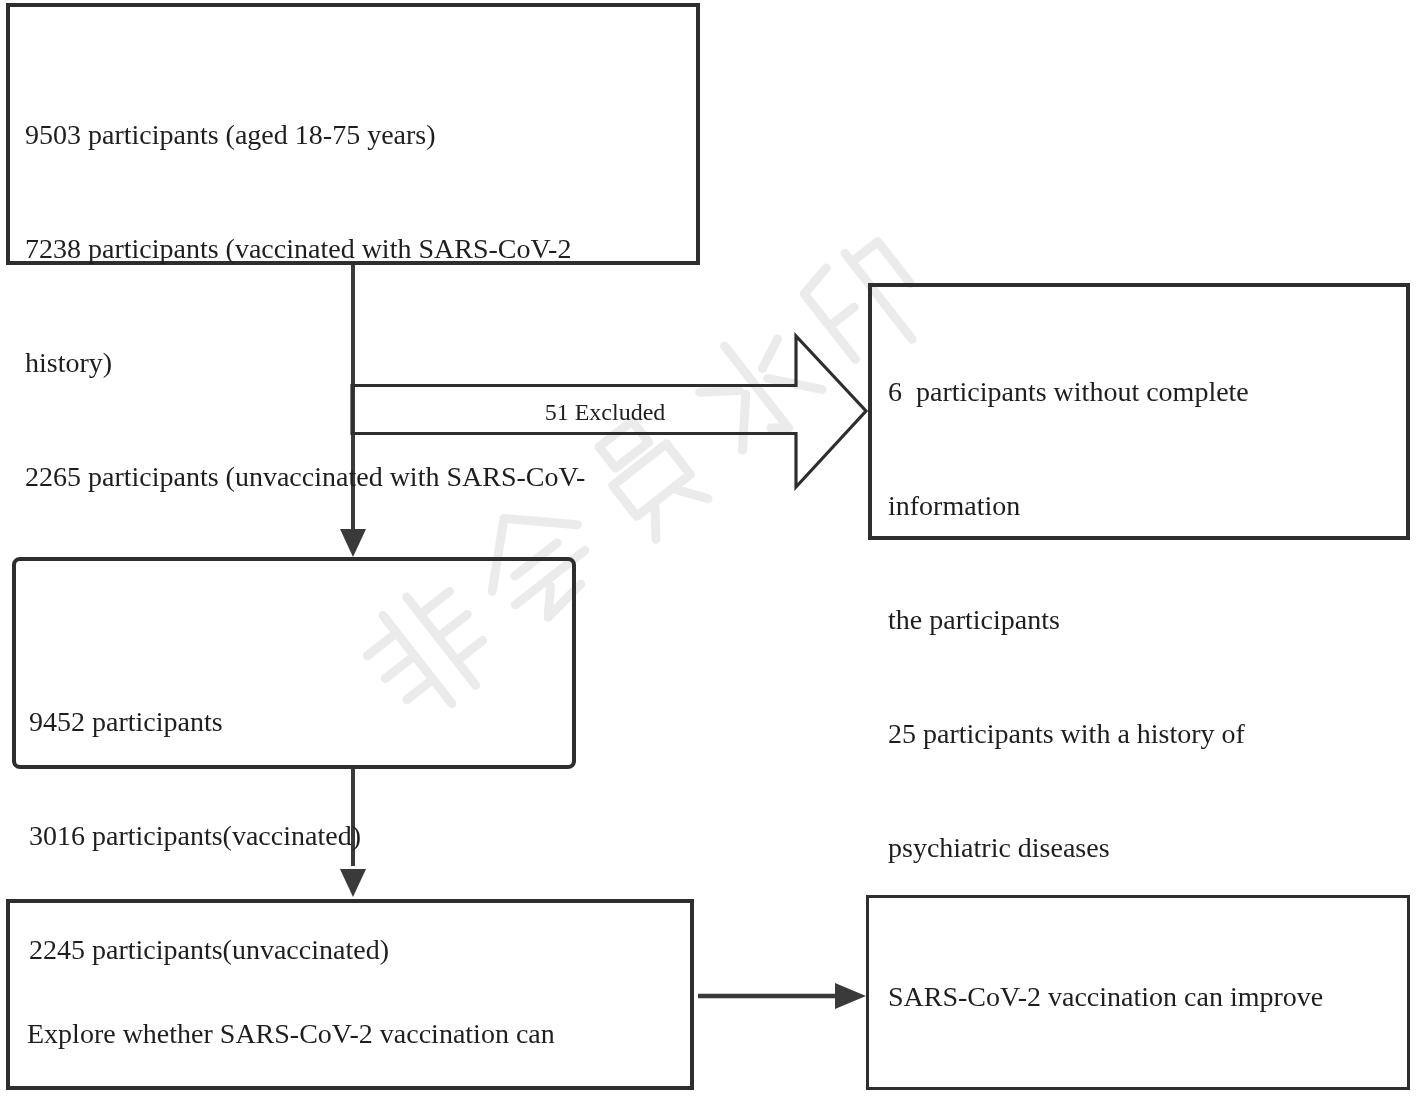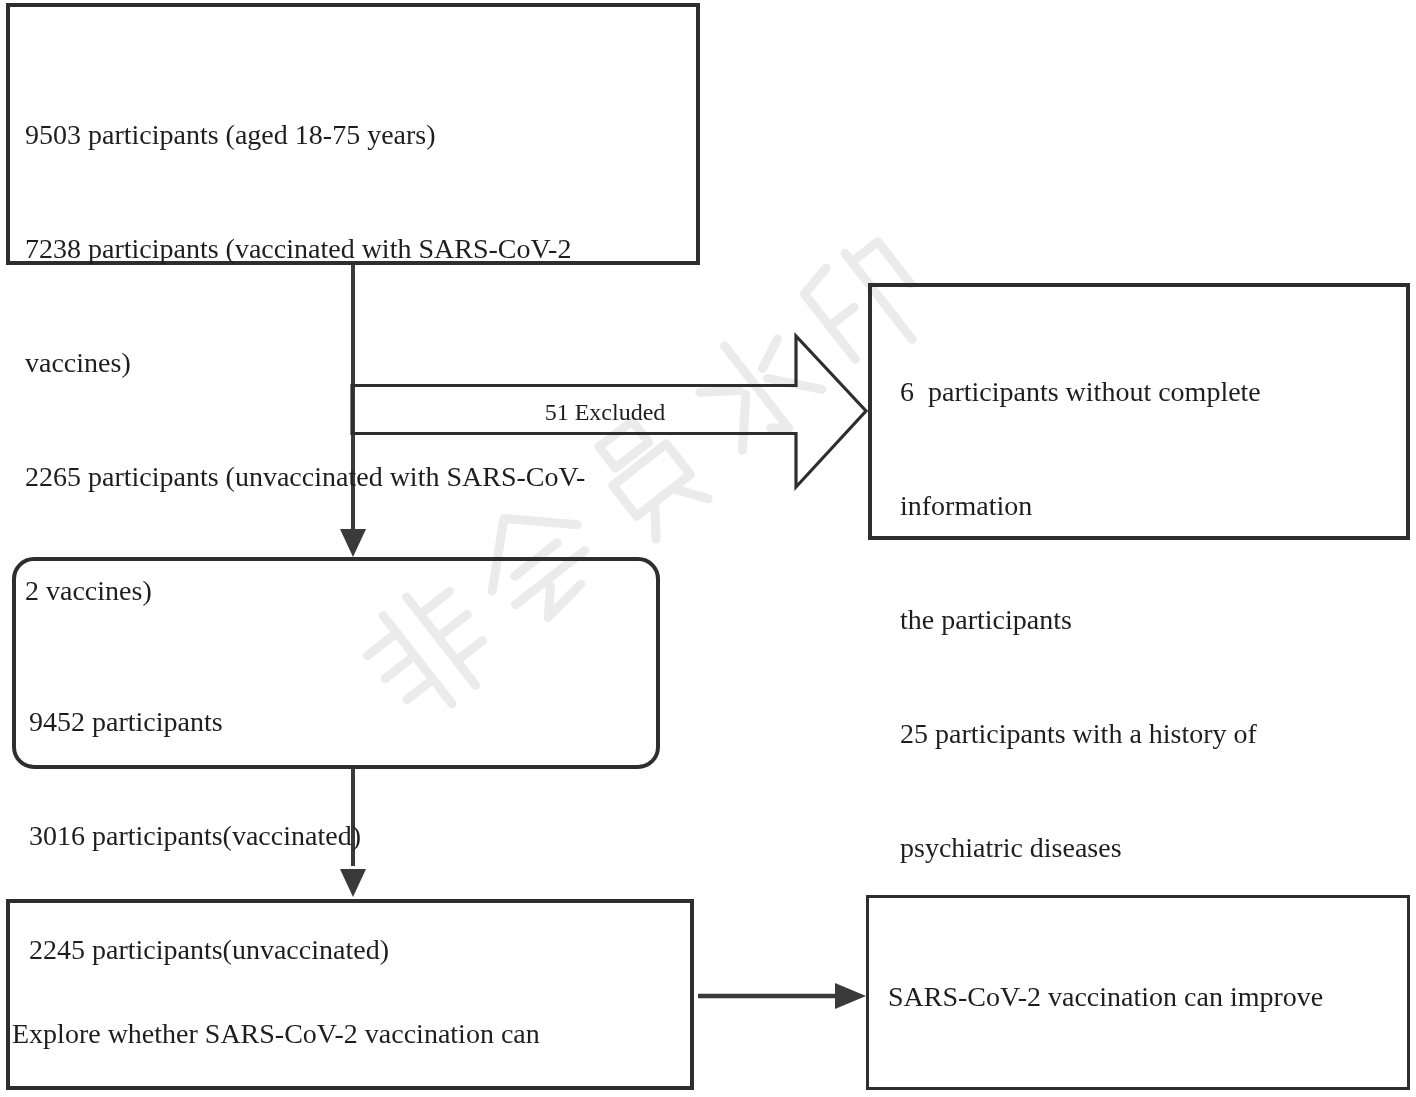--- a/index.html
+++ b/index.html
@@ -28,24 +28,24 @@
     box-sizing: border-box;
     border: 4px solid #2e2e2e;
     background: transparent;
     font-size: 28px;
     line-height: 38px;
     white-space: pre-wrap;
     z-index: 3;
   }
 
   .box-initial     { left: 6px;   top: 3px;   width: 694px; height: 262px; padding: 33px 8px 0 15px; }
-  .box-excluded    { left: 868px; top: 283px; width: 542px; height: 257px; padding: 10px 10px 0 28px; }
-  .box-after       { left: 12px;  top: 557px; width: 648px; height: 212px; padding: 66px 10px 10px 13px;
-                     border-radius: 22px; }
-  .box-objective   { left: 6px;   top: 899px; width: 688px; height: 191px; padding: 36px 10px 0 2px; }
+  .box-excluded    { left: 868px; top: 283px; width: 542px; height: 257px; padding: 10px 10px 0 16px; }
+  .box-after       { left: 12px;  top: 557px; width: 564px; height: 212px; padding: 66px 10px 10px 13px;
+                     border-radius: 8px; }
+  .box-objective   { left: 6px;   top: 899px; width: 688px; height: 191px; padding: 36px 10px 0 17px; }
   .box-conclusion  { left: 866px; top: 895px; width: 544px; height: 195px; padding: 6px 25px 0 19px;
                      border-width: 3px; line-height: 37px; font-family: Liberation Serif, serif; }
 
   .arrow-band-label {
     position: absolute;
     left: 420px; top: 393px;
     width: 370px;
     text-align: center;
     font-size: 24px;
     line-height: 38px;
@@ -103,23 +103,22 @@
     <path d="M353,769 V866" stroke="#3a3a3a" stroke-width="4" fill="none"></path>
     <polygon points="353,897 340,869 366,869" fill="#3a3a3a"></polygon>
 
     <path d="M698,996 H836" stroke="#3a3a3a" stroke-width="4.5" fill="none"></path>
     <polygon points="866,996 835,983 835,1009" fill="#3a3a3a"></polygon>
   </svg>
 
   <div class="box box-initial">
     <span class="text-line">9503 participants (aged 18-75 years)</span>
     <span class="text-line">7238 participants (vaccinated with SARS-CoV-2</span>
-    <span class="text-line">vaccines)</span>
+    <span class="text-line">history)</span>
     <span class="text-line">2265 participants (unvaccinated with SARS-CoV-</span>
-    <span class="text-line">2 vaccines)</span>
   </div>
 
   <div class="box box-excluded">
     <span class="text-line">6  participants without complete</span>
     <span class="text-line">information</span>
     <span class="text-line">the participants</span>
     <span class="text-line">25 participants with a history of</span>
     <span class="text-line">psychiatric diseases</span>
   </div>
 

